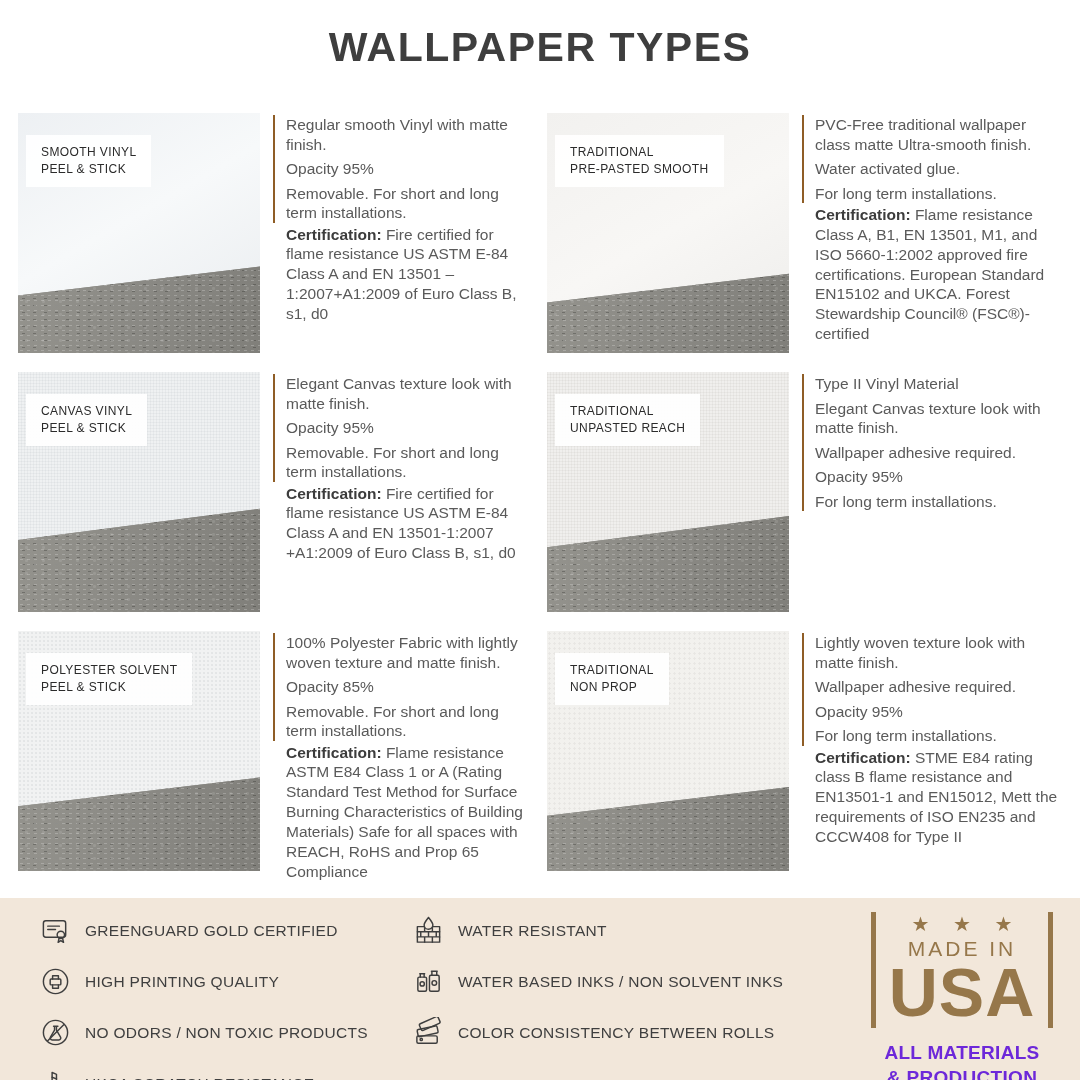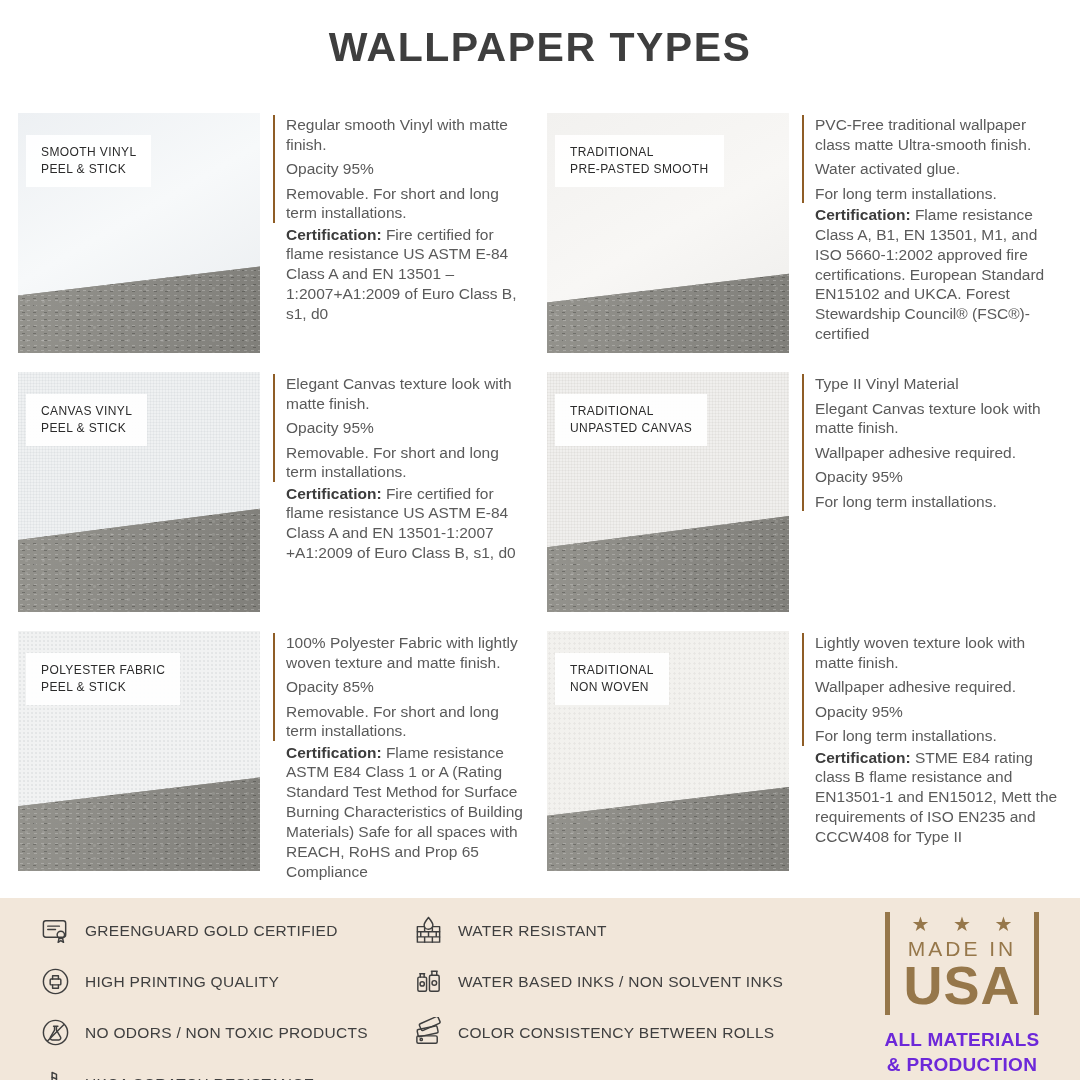--- a/index.html
+++ b/index.html
@@ -70,21 +70,21 @@
   .feat-col{position:absolute;top:17px;display:flex;flex-direction:column;gap:20px;}
   .col1{left:40px;}
   .col2{left:413px;}
   .feat{display:flex;align-items:center;gap:14px;height:31px;}
   .feat svg{width:31px;height:31px;flex:none;stroke:#3e3e3e;fill:none;stroke-width:1.5;stroke-linecap:round;stroke-linejoin:round;}
   .feat .lbl{font-size:15.5px;color:#3f3f3f;letter-spacing:0.3px;}
   .badge{position:absolute;left:862px;top:14px;width:200px;text-align:center;color:#96774a;}
   .usa-box{display:inline-block;border-left:5px solid #96774a;border-right:5px solid #96774a;padding:2px 13px 4px 13px;}
   .stars{font-size:20px;letter-spacing:9px;padding-left:9px;line-height:1;}
   .made-in{font-size:21px;letter-spacing:3px;margin-top:4px;line-height:1;}
-  .usa{font-size:54px;font-weight:800;letter-spacing:1px;line-height:0.92;margin-top:2px;}
+  .usa{font-size:68px;font-weight:800;letter-spacing:1px;line-height:0.92;margin-top:2px;}
   .badge-caption{margin-top:12px;font-size:19px;font-weight:700;color:#6d28d9;line-height:1.35;letter-spacing:0.3px;}
 </style>
 </head>
 <body>
 
 <h1 class="page-title">WALLPAPER TYPES</h1>
 
 <div class="panels">
 
   <section class="panel">
@@ -143,60 +143,60 @@
       <p class="cert"><b>Certification:</b> <span>Fire certified for flame resistance US ASTM E-84 Class A and EN 13501-1:2007 +A1:2009 of Euro Class B, s1, d0</span></p>
     </div>
   </section>
 
   <section class="panel">
     <div class="photo">
       <div class="wall w-tcanvas"></div>
       <div class="floor f4"></div>
       <div class="plabel">
         <span>TRADITIONAL</span>
-        <span>UNPASTED CANVAS</span>
+        <span>UNPASTED REACH</span>
       </div>
     </div>
     <div class="info">
       <div class="desc">
           <p class="desc-line">Type II Vinyl Material</p>
           <p class="desc-line">Elegant Canvas texture look with matte finish.</p>
           <p class="desc-line">Wallpaper adhesive required.</p>
           <p class="desc-line">Opacity 95%</p>
           <p class="desc-line">For long term installations.</p>
         </div>
     </div>
   </section>
 
   <section class="panel">
     <div class="photo">
       <div class="wall w-fabric"></div>
       <div class="floor f5"></div>
       <div class="plabel">
-        <span>POLYESTER FABRIC</span>
+        <span>POLYESTER SOLVENT</span>
         <span>PEEL &amp; STICK</span>
       </div>
     </div>
     <div class="info">
       <div class="desc">
           <p class="desc-line">100% Polyester Fabric with lightly woven texture and matte finish.</p>
           <p class="desc-line">Opacity 85%</p>
           <p class="desc-line">Removable.  For short and long term installations.</p>
         </div>
       <p class="cert"><b>Certification:</b> <span>Flame resistance ASTM E84 Class 1 or A (Rating Standard Test Method for Surface Burning Characteristics of Building Materials) Safe for all spaces with REACH, RoHS and Prop 65 Compliance</span></p>
     </div>
   </section>
 
   <section class="panel">
     <div class="photo">
       <div class="wall w-nonwoven"></div>
       <div class="floor f6"></div>
       <div class="plabel">
         <span>TRADITIONAL</span>
-        <span>NON WOVEN</span>
+        <span>NON PROP</span>
       </div>
     </div>
     <div class="info">
       <div class="desc">
           <p class="desc-line">Lightly woven texture look with matte finish.</p>
           <p class="desc-line">Wallpaper adhesive required.</p>
           <p class="desc-line">Opacity 95%</p>
           <p class="desc-line">For long term installations.</p>
         </div>
       <p class="cert"><b>Certification:</b> <span>STME E84 rating class B flame resistance and EN13501-1 and EN15012, Mett the requirements of ISO EN235 and CCCW408 for Type II</span></p>

